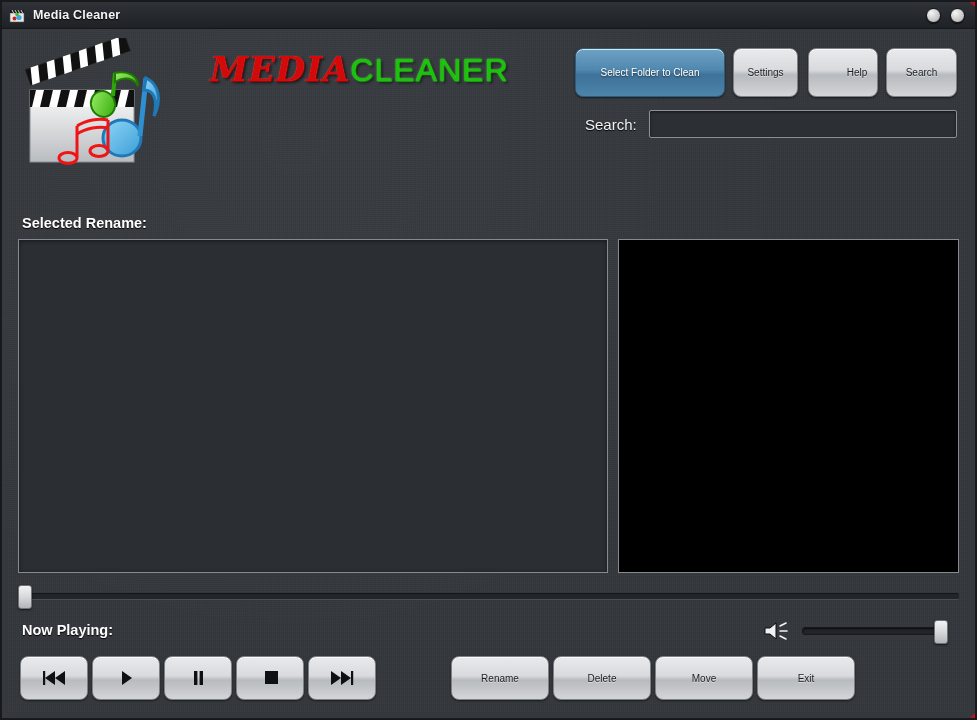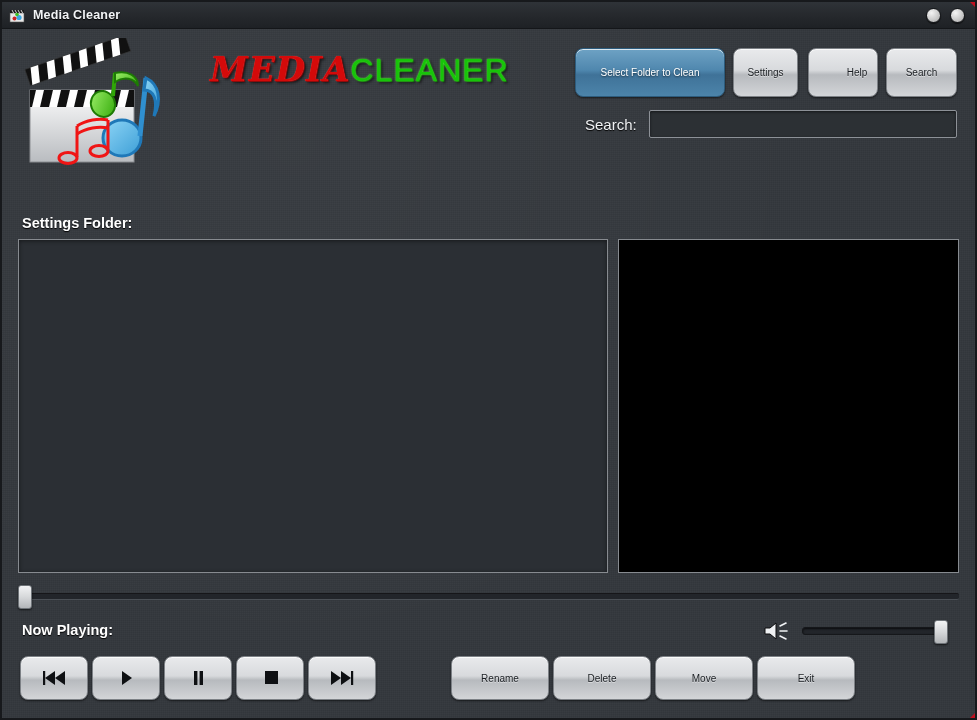--- a/index.html
+++ b/index.html
@@ -412,21 +412,21 @@
   <div class="btn primary" id="btn-select-folder">Select Folder to Clean</div>
   <div class="btn" id="btn-settings">Settings</div>
   <div class="btn" id="btn-help">Help</div>
   <div class="btn" id="btn-about">Search</div>
 
   <div id="search-row">
     <div id="search-label">Search:</div>
     <input id="search-input" type="text" placeholder="" style="">
   </div>
 
-  <div id="selected-folder-label">Settings Folder:</div>
+  <div id="selected-folder-label">Selected Rename:</div>
   <div id="file-list-panel"></div>
   <div id="preview-panel"></div>
 
   <div id="seek-slider">
     <div id="seek-track"></div>
     <div id="seek-handle" style="left: 0px;"></div>
   </div>
 
   <div id="now-playing-label">Now Playing:</div>
   <div id="now-playing-value"></div>

